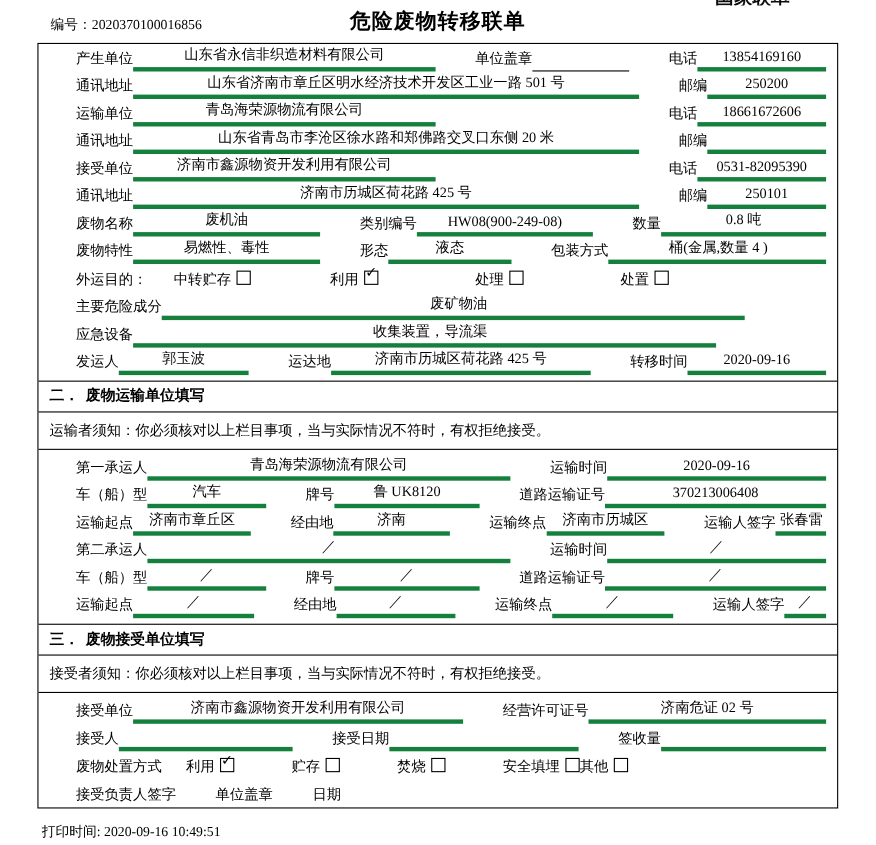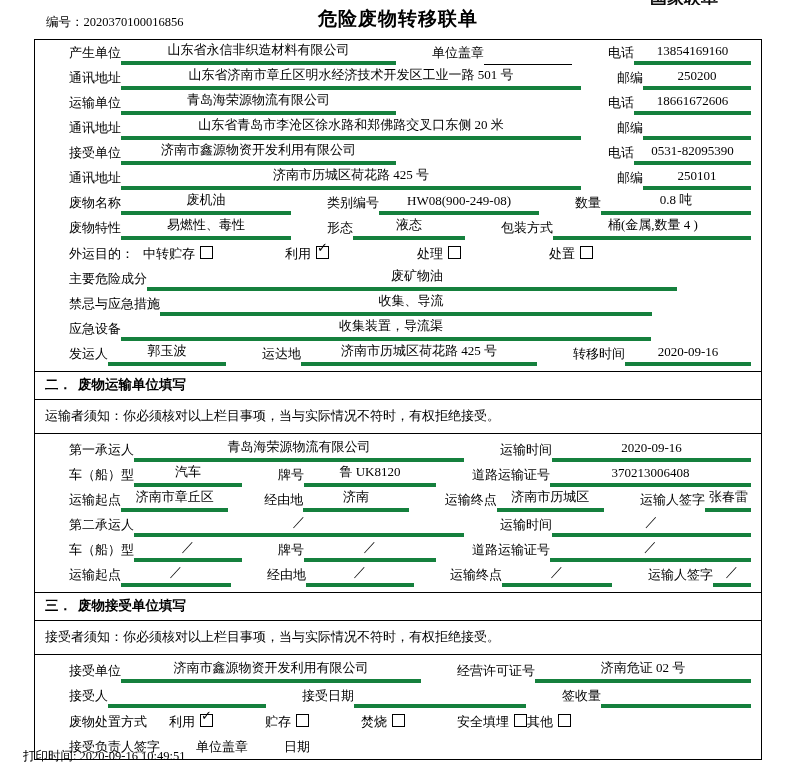--- a/index.html
+++ b/index.html
@@ -130,21 +130,21 @@
     top: -6px;
     font-size: 13px;
     line-height: 13px;
   }
   .opt {
     white-space: nowrap;
     padding-bottom: 3px;
   }
   .footer {
     position: absolute;
-    left: 23px;
+    left: 38px;
     top: 748px;
     font-size: 12.5px;
   }
 </style>
 </head>
 <body>
 
 <div class="page">
 
   <div class="top-bar">
@@ -234,43 +234,39 @@
         <span class="gap"></span>
         <span class="lbl">形态</span>
         <span class="fill" style="width:112px">液态</span>
         <span class="gap"></span>
         <span class="lbl">包装方式</span>
         <span class="fill grow left" style="padding-left:6px">桶(金属,数量  4  )</span>
       </div>
 
       <div class="row tall">
         <span class="lbl">外运目的：</span>
-        <span class="opt" style="margin-left:9px">
+        <span class="opt" style="margin-left:24px">
           <span>中转贮存</span><span class="chk"></span>
         </span>
         <span class="opt" style="margin-left:72px">
           <span>利用</span><span class="chk on"></span>
         </span>
         <span class="opt" style="margin-left:88px">
           <span>处理</span><span class="chk"></span>
         </span>
         <span class="opt" style="margin-left:88px">
           <span>处置</span><span class="chk"></span>
         </span>
       </div>
 
       <div class="row">
         <span class="lbl">主要危险成分</span>
         <span class="fill left" style="width:530px;padding-left:14px">废矿物油</span>
       </div>
 
-      <div class="row">
-        <span class="lbl">禁忌与应急措施</span>
-        <span class="fill left" style="width:492px;padding-left:14px">收集、导流</span>
-      </div>
 
       <div class="row">
         <span class="lbl">应急设备</span>
         <span class="fill left" style="width:530px;padding-left:14px">收集装置，导流渠</span>
       </div>
 
       <div class="row">
         <span class="lbl">发运人</span>
         <span class="fill" style="width:118px">郭玉波</span>
         <span class="gap"></span>

